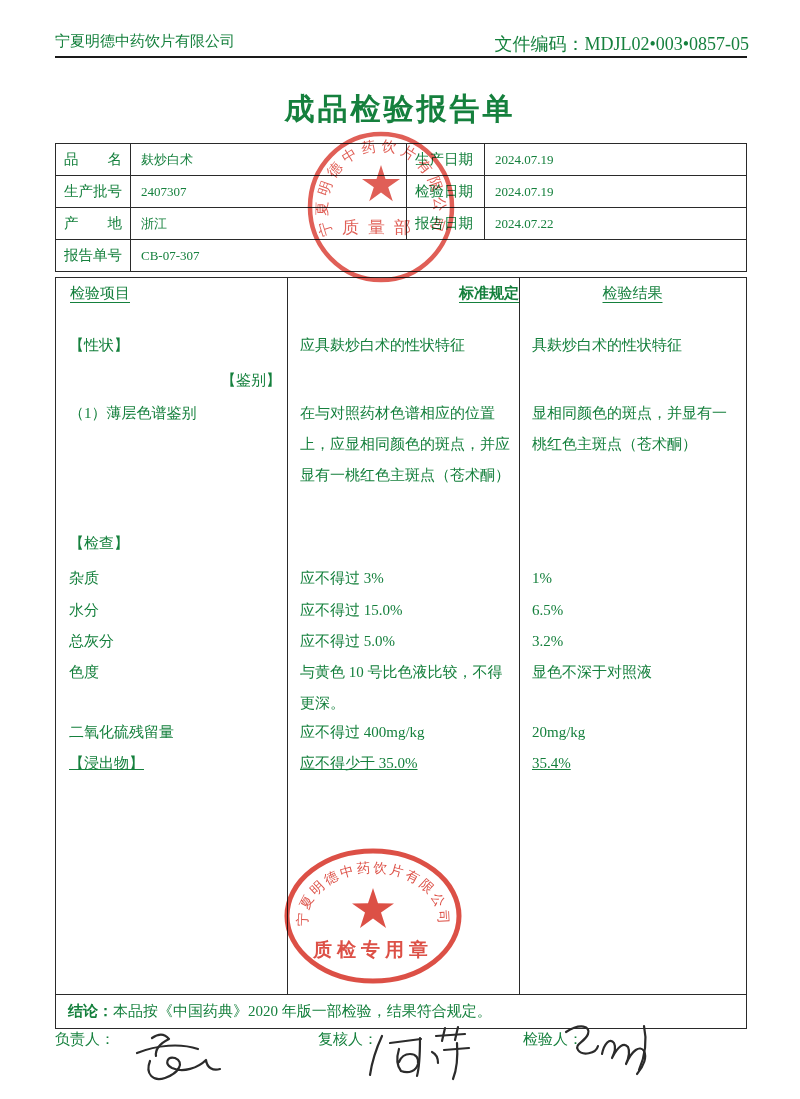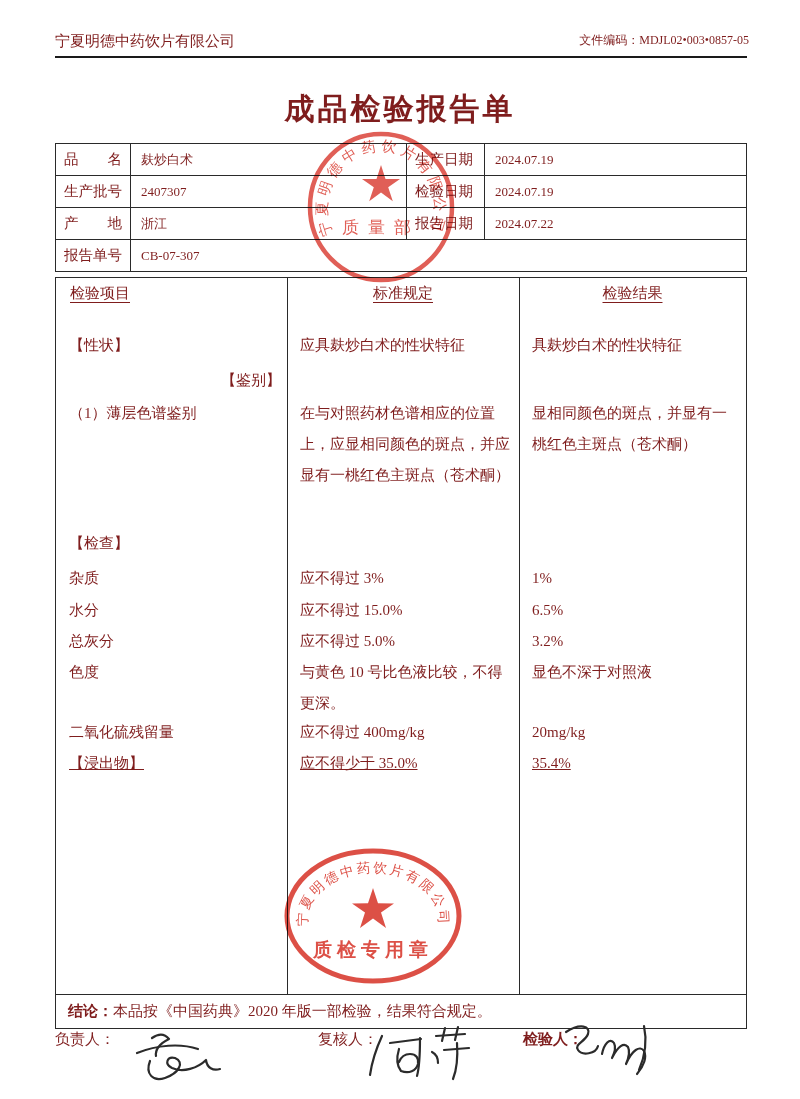--- a/index.html
+++ b/index.html
@@ -1,23 +1,23 @@
 <!DOCTYPE html>
 <html><head>
 <meta charset="utf-8">
 <style>
   html,body { margin:0; padding:0; background:#ffffff; }
   #page {
     position:relative; width:800px; height:1099px; background:#ffffff;
     font-family:"Liberation Serif","DejaVu Serif",serif;
-    color:#7f1d1d; overflow:hidden;
+    color:#15803d; overflow:hidden;
   }
   
   .ph-company { position:absolute; left:55px; top:32px; font-size:15px; }
-  .ph-code    { position:absolute; right:51px; top:32px; font-size:12px; }
+  .ph-code    { position:absolute; right:51px; top:32px; font-size:18px; }
   .ph-rule    { position:absolute; left:55px; top:56px; width:692px; height:2px; background:#1a1a1a; }
   
   .title { position:absolute; top:89px; left:0; width:100%; text-align:center;
            font-size:30px; font-weight:bold; letter-spacing:3px; }
   
   .info-table { position:absolute; left:55px; top:143px; width:692px;
                 border:1px solid #2a2a2a; box-sizing:border-box; background:transparent; }
   .info-row { display:grid; grid-template-columns:74px 276px 78px 262px; height:31px; line-height:31px; }
   .info-row.full { grid-template-columns:74px 616px; }
   .info-row + .info-row { border-top:1px solid #2a2a2a; }
@@ -28,34 +28,34 @@
   
   .spec-table { position:absolute; left:55px; top:277px; width:692px;
                 border:1px solid #2a2a2a; box-sizing:border-box; }
   .spec-body { position:relative; height:716px; overflow:hidden; }
   .vline { position:absolute; top:0; width:1px; height:716px; background:#2a2a2a; }
   .vline.v1 { left:231px; } .vline.v2 { left:463px; }
   .spec-head { display:grid; grid-template-columns:231px 232px 227px; height:52px; }
   .spec-head .hcell { font-size:15px; padding-top:6px; }
   .spec-head .hcell span { text-decoration:underline; text-underline-offset:4px; }
   .h-item   { padding-left:14px; text-align:left; }
-  .h-std    { text-align:center; }
+  .h-std    { text-align:right;font-weight:bold; }
   .h-result { text-align:center; }
   .spec-row { display:grid; grid-template-columns:231px 232px 227px; }
   .spec-row .cell { font-size:15px; line-height:31px; padding-left:13px; padding-right:6px; overflow:hidden; }
   .r0 { height:35px; } .r1 { height:33px;text-align:right; } .r2 { height:130px; } .r3 { height:35px; }
   .r4 { height:32px; } .r5 { height:31px; } .r6 { height:31px; } .r7 { height:60px; }
   .r8 { height:31px; } .r9 { height:31px;text-decoration:underline; }
   .spec-empty { height:215px; }
   .conclusion-row { border-top:1px solid #2a2a2a; height:33px; line-height:33px;
                     font-size:15px; padding-left:12px; }
   .conclusion-row .c-label { font-weight:bold; }
   
   .sig-label { position:absolute; top:1030px; font-size:15px; }
-  .sig-resp { left:55px; } .sig-rev { left:318px; } .sig-insp { left:523px;font-weight:bold; }
+  .sig-resp { left:55px; } .sig-rev { left:318px; } .sig-insp { left:523px; }
   .sig-svg { position:absolute; left:0; top:1012px; pointer-events:none; }
   
   .stamp { position:absolute; mix-blend-mode:multiply; pointer-events:none; }
   .stamp-top    { left:296px; top:123px; opacity:0.80; }
   .stamp-bottom { left:271px; top:843px; opacity:0.88; }
   .stamp text { font-family:"Liberation Serif","DejaVu Serif",serif; }
 </style>
 </head>
 <body>
 

